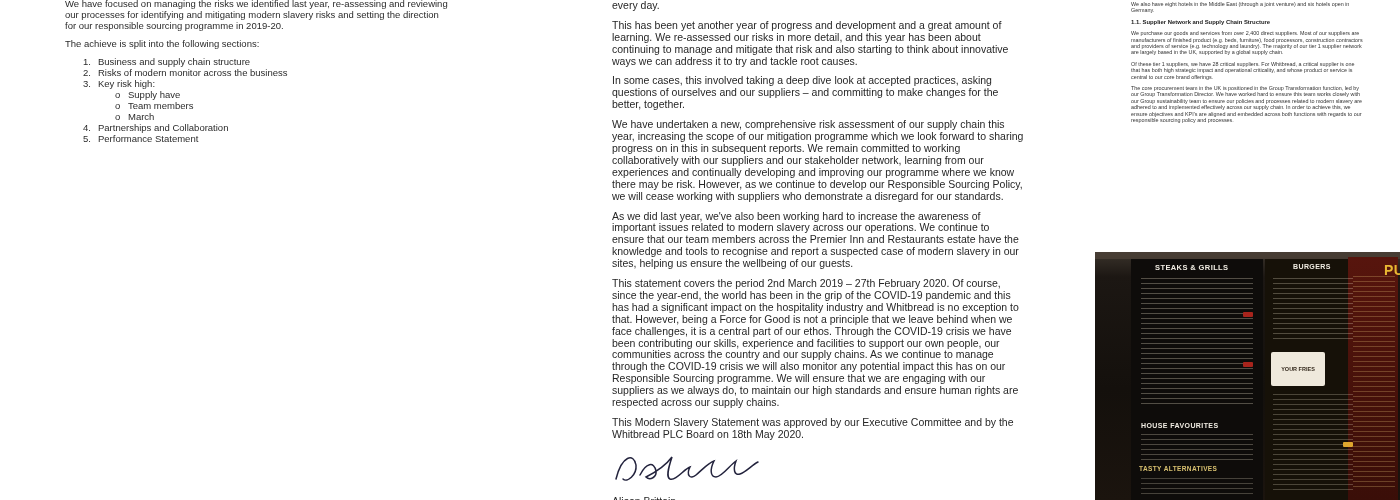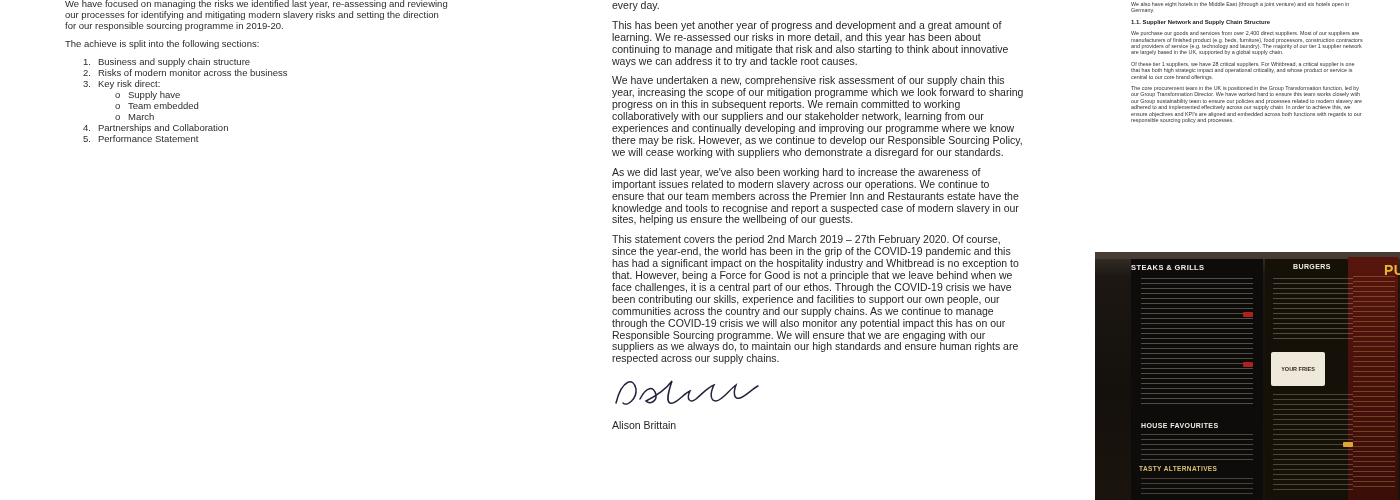--- a/index.html
+++ b/index.html
@@ -47,21 +47,21 @@
     position: absolute; left: 1095px; top: 252px; width: 305px; height: 248px;
     background: linear-gradient(180deg, #3a332b 0%, #1c1713 10%, #14100c 55%, #1b140e 100%);
     overflow: hidden;
   }
   .photo-top { position: absolute; left: 0; top: 0; width: 100%; height: 7px; background: #4a4036; opacity: .85; }
   .board { position: absolute; }
   .board-left { left: 36px; top: 7px; width: 132px; height: 241px; background: #0e0c0a; }
   .board-mid { left: 170px; top: 7px; width: 96px; height: 241px; background: #161108; }
   .board-puds { right: 2px; top: 5px; width: 50px; height: 243px; background: linear-gradient(180deg, #57150d, #3a0e08); }
   .ph-h { position: absolute; color: #f0ece2; font-weight: bold; font-size: 7.5px; letter-spacing: .4px; white-space: nowrap; }
-  .h-steaks { left: 36px; top: 11px; }
+  .h-steaks { left: 60px; top: 11px; }
   .h-burgers { left: 198px; top: 11px; font-size: 7px; }
   .h-puds { left: 261px; top: 10px; color: #e9b832; font-size: 14px; padding-left: 28px; }
   .h-house { left: 46px; top: 170px; font-size: 7px; }
   .h-tasty { left: 44px; top: 213px; color: #d8c070; font-size: 6.5px; }
   .fl { position: absolute; background: repeating-linear-gradient(180deg, rgba(240,230,205,0.55) 0px, rgba(240,230,205,0.55) 1px, transparent 1px, transparent 5px); }
   .fl-gold { background: repeating-linear-gradient(180deg, rgba(233,200,120,0.55) 0px, rgba(233,200,120,0.55) 1px, transparent 1px, transparent 5px); }
   .fl1 { left: 46px; top: 26px; width: 112px; height: 130px; opacity: .55; }
   .fl2 { left: 46px; top: 182px; width: 112px; height: 26px; opacity: .5; }
   .fl3 { left: 46px; top: 226px; width: 112px; height: 18px; opacity: .45; }
   .fl4 { left: 178px; top: 26px; width: 80px; height: 64px; opacity: .5; }
@@ -90,51 +90,53 @@
       <div class="li">
           <span class="num">1.</span>
           <span class="txt">Business and supply chain structure</span>
         </div>
       <div class="li">
           <span class="num">2.</span>
           <span class="txt">Risks of modern monitor across the business</span>
         </div>
       <div class="li">
           <span class="num">3.</span>
-          <span class="txt">Key risk direct:</span>
+          <span class="txt">Key risk high:</span>
         </div>
       <div class="li sub">
           <span class="num">o</span>
           <span class="txt">Supply have</span>
         </div>
       <div class="li sub">
           <span class="num">o</span>
-          <span class="txt">Team embedded</span>
+          <span class="txt">Team members</span>
         </div>
       <div class="li sub">
           <span class="num">o</span>
           <span class="txt">March</span>
         </div>
       <div class="li">
           <span class="num">4.</span>
           <span class="txt">Partnerships and Collaboration</span>
         </div>
       <div class="li">
           <span class="num">5.</span>
           <span class="txt">Performance Statement</span>
         </div>
     </div>
   </div>
 
   <div class="col-mid">
     <p>people, helping us deliver great service to our customers, and the guests that we serve every day.</p>
     <p>This has been yet another year of progress and development and a great amount of learning.  We re-assessed our risks in more detail, and this year has been about continuing to manage and mitigate that risk and also starting to think about innovative ways we can address it to try and tackle root causes.</p>
+    <p>In some cases, this involved taking a deep dive look at accepted practices, asking questions of ourselves and our suppliers – and committing to make changes for the better, together.</p>
     <p>We have undertaken a new, comprehensive risk assessment of our supply chain this year, increasing the scope of our mitigation programme which we look forward to sharing progress on in this in subsequent reports. We remain committed to working collaboratively with our suppliers and our stakeholder network, learning from our experiences and continually developing and improving our programme where we know there may be risk.  However, as we continue to develop our Responsible Sourcing Policy, we will cease working with suppliers who demonstrate a disregard for our standards.</p>
     <p>As we did last year, we've also been working hard to increase the awareness of important issues related to modern slavery across our operations.  We continue to ensure that our team members across the Premier Inn and Restaurants estate have the knowledge and tools to recognise and report a suspected case of modern slavery in our sites, helping us ensure the wellbeing of our guests.</p>
     <p>This statement covers the period 2nd March 2019 – 27th February 2020. Of course, since the year-end, the world has been in the grip of the COVID-19 pandemic and this has had a significant impact on the hospitality industry and Whitbread is no exception to that. However, being a Force for Good is not a principle that we leave behind when we face challenges, it is a central part of our ethos. Through the COVID-19 crisis we have been contributing our skills, experience and facilities to support our own people, our communities across the country and our supply chains. As we continue to manage through the COVID-19 crisis we will also monitor any potential impact this has on our Responsible Sourcing programme. We will ensure that we are engaging with our suppliers as we always do, to maintain our high standards and ensure human rights are respected across our supply chains.</p>
+    <p>This Modern Slavery Statement was approved by our Executive Committee and by the Whitbread PLC Board on 18th May 2020.</p>
     <div class="signature">
       <svg width="150" height="42" viewBox="0 0 150 42">
         <path d="M4 30 C 10 6, 22 4, 24 16 C 25 26, 15 34, 11 30 M28 26 C 34 14, 42 12, 44 22 C 45 28, 38 32, 34 28 C 42 24, 54 16, 60 8 C 56 20, 54 28, 58 30 C 64 32, 72 20, 78 18 C 74 26, 78 31, 84 26 C 90 21, 96 14, 102 12 C 98 20, 98 28, 104 28 C 110 28, 118 16, 124 12 C 121 20, 122 27, 128 25 C 134 23, 140 16, 146 13" fill="none" stroke="#23233d" stroke-width="1.5" stroke-linecap="round"></path>
       </svg>
     </div>
     <p class="sig-name">Alison Brittain</p>
   </div>
 
   <div class="col-right">
     <p>We also have eight hotels in the Middle East (through a joint venture) and six hotels open in Germany.</p>

